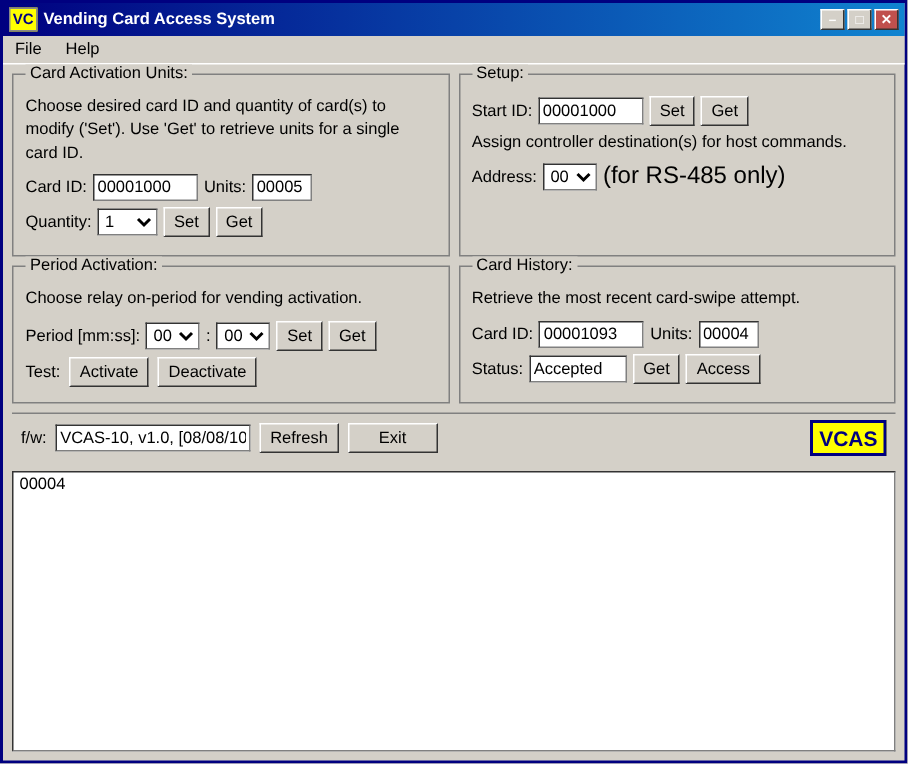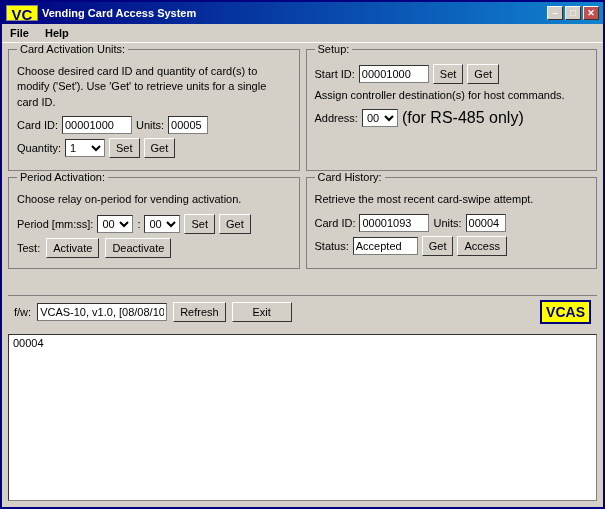--- a/index.html
+++ b/index.html
@@ -28,27 +28,27 @@
       justify-content: space-between;
       height: 22px;
       flex-shrink: 0;
     }
     .title-bar-left {
       display: flex;
       align-items: center;
       gap: 4px;
     }
     .title-icon {
-      width: 32px;
+      width: 19px;
       height: 16px;
       background: #ffff00;
       border: 1px solid #888;
-      font-size: 15px;
-      display: flex;
-      align-items: flex-start;
+      font-size: 10px;
+      display: flex;
+      align-items: center;
       justify-content: center;
       color: #000080;
       font-weight: bold;
     }
     .title-text {
       font-size: 11px;
       font-weight: bold;
     }
     .title-buttons {
       display: flex;
@@ -74,21 +74,20 @@
       padding: 2px 4px;
       display: flex;
       gap: 8px;
       border-bottom: 1px solid #fff;
       flex-shrink: 0;
     }
     .menu-item {
       padding: 1px 4px;
       cursor: pointer;
       font-size: 11px;
-      font-weight: bold;
     }
     .main-content {
       flex: 1;
       padding: 6px;
       display: flex;
       flex-direction: column;
       gap: 6px;
     }
     .panels-row {
       display: flex;
@@ -179,21 +178,20 @@
       gap: 6px;
       margin-top: 4px;
     }
     .bottom-bar {
       display: flex;
       align-items: center;
       gap: 6px;
       padding: 4px 6px;
       border-top: 1px solid #808080;
       flex-shrink: 0;
-      margin-top: 20px;
     }
     .vcas-badge {
       background: #ffff00;
       border: 2px solid #000080;
       color: #000080;
       font-size: 14px;
       font-weight: bold;
       padding: 2px 4px;
       margin-left: auto;
     }

